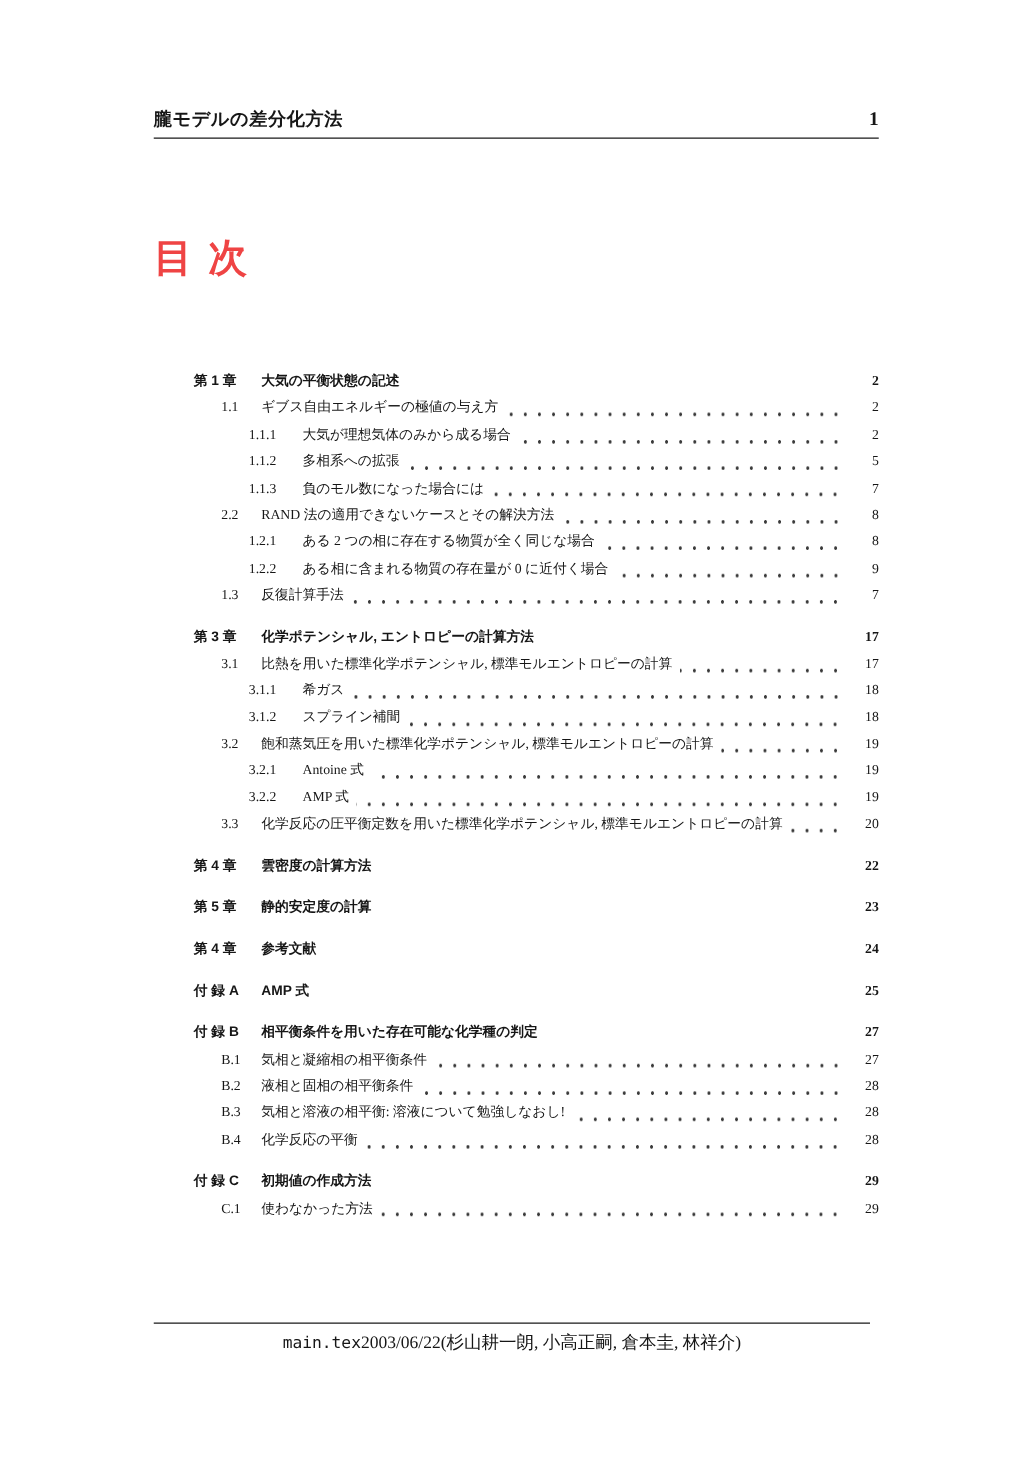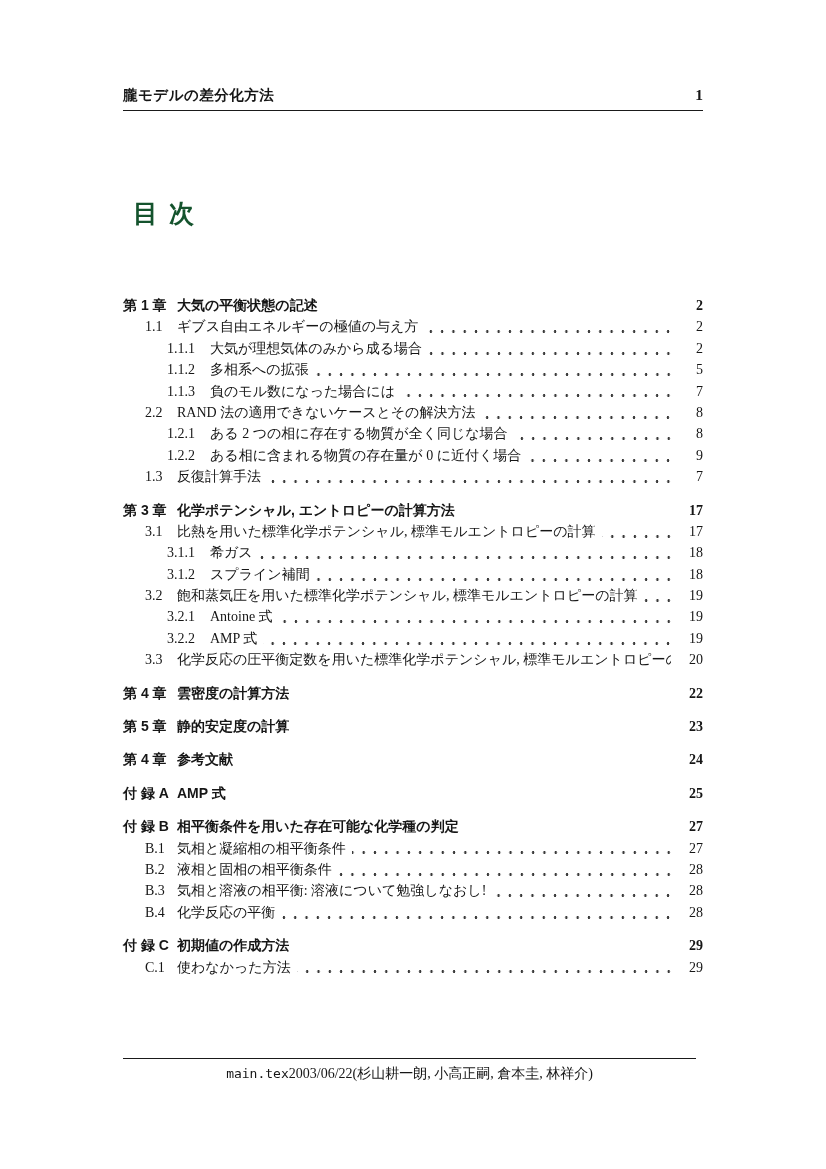--- a/index.html
+++ b/index.html
@@ -34,42 +34,43 @@
   }
   .running-header .h-page {
     font-weight: bold;
     font-size: 15.5px;
   }
   
   .toc-heading {
     position: absolute;
     left: 123px;
     top: 188px;
-    margin: 10px;
+    margin: 0;
     font-family: "Liberation Sans", "DejaVu Sans", sans-serif;
     font-weight: bold;
-    font-size: 25px;
+    font-size: 31px;
     line-height: 1.2;
     letter-spacing: 2px;
-    color: #14532d;
+    color: #ef4444;
   }
   
   .toc-list {
     position: absolute;
     left: 123px;
     right: 123px;
     top: 283px;
   }
   .row {
     display: flex;
     align-items: center;
     height: 21.4px;
-    font-size: 14px;
+    font-size: 11px;
     line-height: 21.4px;
     white-space: nowrap;
+    margin-left: 32px;
   }
   .row .num { flex: 0 0 auto; }
   .row .ttl { flex: 0 1 auto; min-width: 0; overflow: hidden; }
   .row .leader {
     flex: 1 1 0;
     min-width: 0;
     align-self: stretch;
     margin-left: 6px;
     margin-right: 4px;
     background-image: radial-gradient(circle, #3a3a3a 1.15px, rgba(0,0,0,0) 1.5px);

